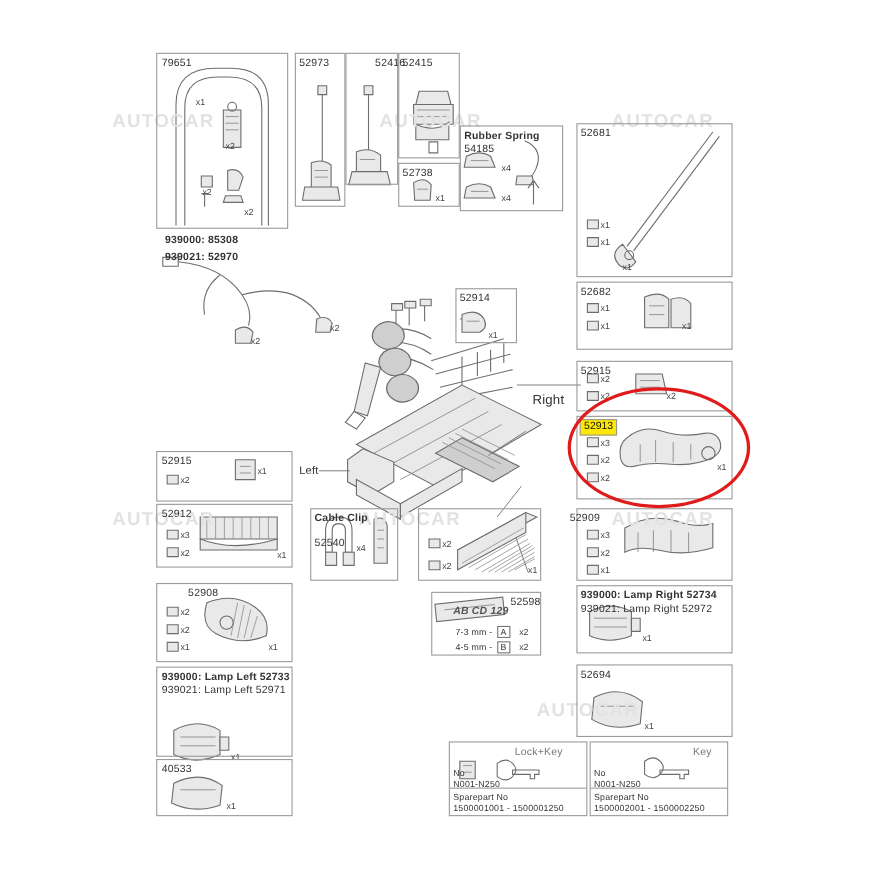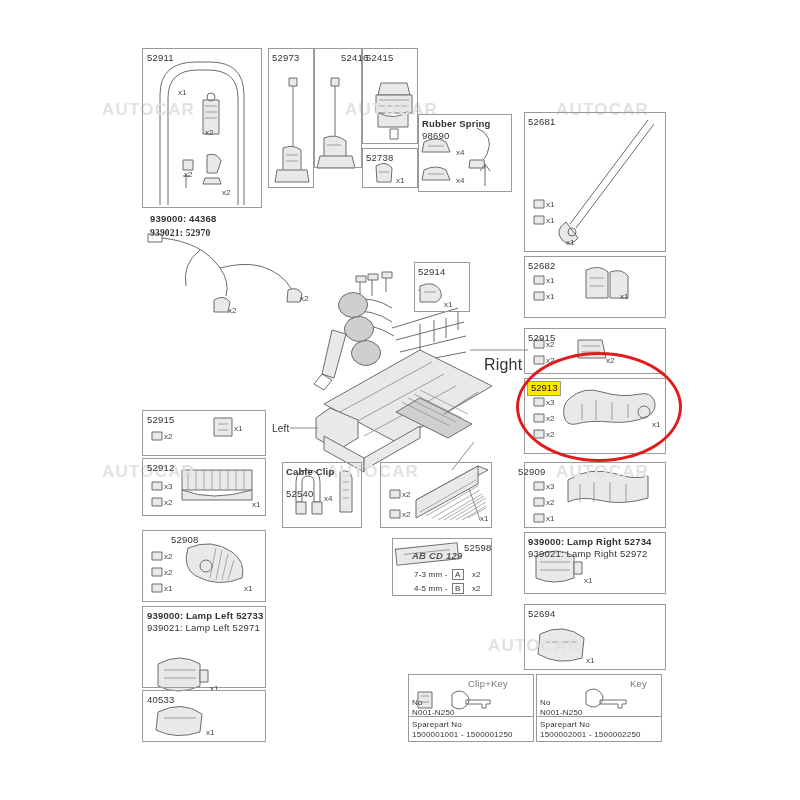--- a/index.html
+++ b/index.html
@@ -249,42 +249,42 @@
 
   <div class="wm" style="left:102px; top:100px;">AUTOCAR</div>
   <div class="wm" style="left:345px; top:100px;">AUTOCAR</div>
   <div class="wm" style="left:556px; top:100px;">AUTOCAR</div>
   <div class="wm" style="left:102px; top:462px;">AUTOCAR</div>
   <div class="wm" style="left:326px; top:462px;">AUTOCAR</div>
   <div class="wm" style="left:556px; top:462px;">AUTOCAR</div>
   <div class="wm" style="left:488px; top:636px;">AUTOCAR</div>
 
   <div class="box" style="left:142px; top:48px; width:120px; height:160px;"></div>
-  <div class="lbl" style="left:147px; top:52px;">52911</div>
+  <div class="lbl" style="left:147px; top:52px;">79651</div>
   <div class="qty" style="left:178px; top:88px;">x1</div>
   <div class="qty" style="left:205px; top:128px;">x2</div>
   <div class="qty" style="left:184px; top:170px;">x2</div>
   <div class="qty" style="left:222px; top:188px;">x2</div>
 
   <div class="box" style="left:268px; top:48px; width:46px; height:140px;"></div>
   <div class="lbl" style="left:272px; top:52px;">52973</div>
 
   <div class="box" style="left:314px; top:48px; width:48px; height:120px;"></div>
   <div class="lbl" style="left:318px; top:52px;margin-left:23px;">52416</div>
 
   <div class="box" style="left:362px; top:48px; width:56px; height:96px;"></div>
   <div class="lbl" style="left:366px; top:52px;">52415</div>
 
   <div class="box" style="left:362px; top:148px; width:56px; height:40px;"></div>
   <div class="lbl" style="left:366px; top:152px;">52738</div>
   <div class="qty" style="left:396px; top:176px;">x1</div>
 
   <div class="box" style="left:418px; top:114px; width:94px; height:78px;"></div>
   <div class="lbl b" style="left:422px; top:118px;">Rubber Spring</div>
-  <div class="lbl" style="left:422px; top:130px;">98690</div>
+  <div class="lbl" style="left:422px; top:130px;">54185</div>
   <div class="qty" style="left:456px; top:148px;">x4</div>
   <div class="qty" style="left:456px; top:176px;">x4</div>
 
   <div class="box" style="left:524px; top:112px; width:142px; height:140px;"></div>
   <div class="lbl" style="left:528px; top:116px;">52681</div>
   <div class="qty" style="left:546px; top:200px;">x1</div>
   <div class="qty" style="left:546px; top:216px;">x1</div>
   <div class="qty" style="left:566px; top:238px;">x1</div>
 
   <div class="box" style="left:524px; top:256px; width:142px; height:62px;"></div>
@@ -366,38 +366,38 @@
 
   <div class="box" style="left:524px; top:604px; width:142px; height:66px;"></div>
   <div class="lbl" style="left:528px; top:608px;">52694</div>
   <div class="qty" style="left:586px; top:656px;">x1</div>
 
   <div class="box" style="left:142px; top:690px; width:124px; height:52px;"></div>
   <div class="lbl" style="left:147px; top:694px;">40533</div>
   <div class="qty" style="left:206px; top:728px;">x1</div>
 
   <div class="box" style="left:408px; top:674px; width:126px; height:68px;"></div>
-  <div class="lbl" style="left:468px; top:678px; color:#777;">Clip+Key</div>
+  <div class="lbl" style="left:468px; top:678px; color:#777;">Lock+Key</div>
   <div class="lbl" style="left:412px; top:698px; font-size:8px;">No</div>
   <div class="lbl" style="left:412px; top:708px; font-size:8px;">N001-N250</div>
   <div class="lbl" style="left:412px; top:720px; font-size:8px;">Sparepart No</div>
   <div class="lbl" style="left:412px; top:730px; font-size:8px;text-align:right;">1500001001 - 1500001250</div>
   <div style="position:absolute; left:409px; top:716px; width:124px; height:1px; background:#9a9a9a;"></div>
 
   <div class="box" style="left:536px; top:674px; width:126px; height:68px;"></div>
   <div class="lbl" style="left:630px; top:678px; color:#777;">Key</div>
   <div class="lbl" style="left:540px; top:698px; font-size:8px;">No</div>
   <div class="lbl" style="left:540px; top:708px; font-size:8px;">N001-N250</div>
   <div class="lbl" style="left:540px; top:720px; font-size:8px;">Sparepart No</div>
   <div class="lbl" style="left:540px; top:730px; font-size:8px;">1500002001 - 1500002250</div>
   <div style="position:absolute; left:537px; top:716px; width:124px; height:1px; background:#9a9a9a;"></div>
 
-  <div class="lbl b" style="left:150px; top:213px;">939000: 44368</div>
-  <div class="lbl b" style="left:150px; top:228px;font-family:Liberation Serif, serif;">939021: 52970</div>
+  <div class="lbl b" style="left:150px; top:213px;">939000: 85308</div>
+  <div class="lbl b" style="left:150px; top:228px;">939021: 52970</div>
   <div class="qty" style="left:228px; top:306px;">x2</div>
   <div class="qty" style="left:300px; top:294px;">x2</div>
 
-  <div class="lbl" style="left:484px; top:356px; font-size:16px;">Right</div>
+  <div class="lbl" style="left:484px; top:356px; font-size:12px;">Right</div>
   <div class="lbl" style="left:272px; top:423px; font-size:10px;">Left</div>
 
   <div class="ellipse" style="left:516px; top:352px; width:166px; height:110px;"></div>
 
 </div>
 
 </body></html>

